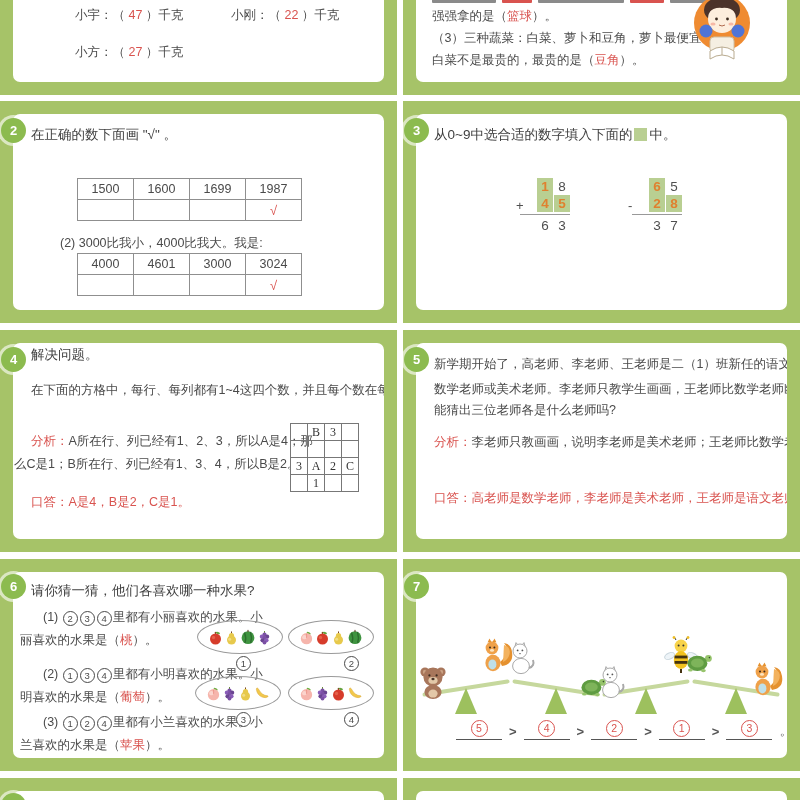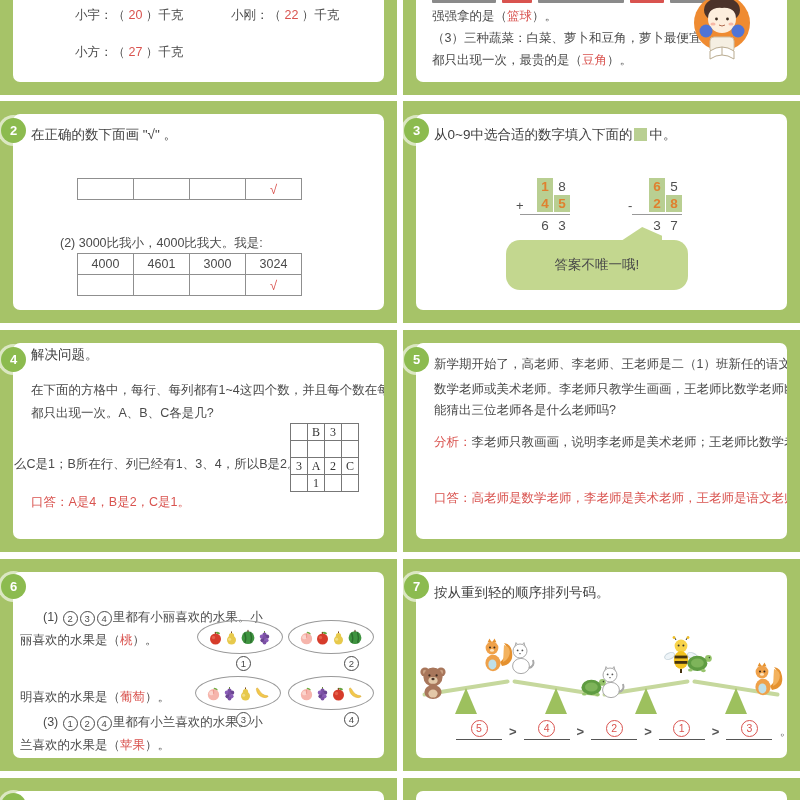--- a/index.html
+++ b/index.html
@@ -49,38 +49,38 @@
 .clipbar{height:4px;border-radius:1px}
 .boy{position:absolute;line-height:0}
 </style>
 </head>
 <body>
 
 <div class="page">
 
   <section class="slide" style="left:0;top:-130px;height:225px">
     <div class="inner">
-      <div class="ln" style="left:62px;top:125px"><span>小宇：（ </span><span class="red">20</span><span> ）千克</span></div>
+      <div class="ln" style="left:62px;top:125px"><span>小宇：（ </span><span class="red">47</span><span> ）千克</span></div>
       <div class="ln" style="left:218px;top:125px"><span>小刚：（ </span><span class="red">22</span><span> ）千克</span></div>
       <div class="ln" style="left:62px;top:162px"><span>小方：（ </span><span class="red">27</span><span> ）千克</span></div>
     </div>
   </section>
 
   <section class="slide" style="left:403px;top:-130px;height:225px">
     <div class="inner">
       <div class="clipstrip" style="left:16px;top:116px">
         <span class="clipbar" style="width:64px;background:#8a8a8a"></span>
         <span class="clipbar" style="width:30px;background:#d9534f"></span>
         <span class="clipbar" style="width:86px;background:#8a8a8a"></span>
         <span class="clipbar" style="width:34px;background:#d9534f"></span>
         <span class="clipbar" style="width:42px;background:#8a8a8a"></span>
       </div>
       <div class="ln" style="left:16px;top:126px"><span>强强拿的是（</span><span class="red">篮球</span><span>）。</span></div>
       <div class="ln" style="left:16px;top:148px"><span>（3）三种蔬菜：白菜、萝卜和豆角，萝卜最便宜，</span></div>
-      <div class="ln" style="left:16px;top:170px"><span>都只出现一次，最贵的是（</span><span class="red">豆角</span><span>）。</span></div>
+      <div class="ln" style="left:16px;top:170px"><span>白菜不是最贵的，最贵的是（</span><span class="red">豆角</span><span>）。</span></div>
       <div class="boy" style="left:268px;top:110px">
         <svg width="76" height="86" viewBox="0 0 76 86">
           <circle cx="38" cy="30" r="28" fill="#ef8b31"></circle>
           <ellipse cx="38" cy="17" rx="18" ry="13" fill="#4c332a"></ellipse>
           <circle cx="38" cy="26" r="14" fill="#fdeedd"></circle>
           <path d="M24 20 Q30 14 38 15 Q46 14 52 20 L52 16 Q46 8 38 8 Q30 8 24 16 Z" fill="#4c332a"></path>
           <circle cx="32.5" cy="26" r="1.4" fill="#3a2a1e"></circle>
           <circle cx="43.5" cy="26" r="1.4" fill="#3a2a1e"></circle>
           <ellipse cx="29" cy="31" rx="2.6" ry="1.6" fill="#f6b8a6"></ellipse>
           <ellipse cx="47" cy="31" rx="2.6" ry="1.6" fill="#f6b8a6"></ellipse>
@@ -96,20 +96,26 @@
   </section>
 
   <section class="slide" style="left:0;top:101px;height:222px">
     <div class="badge" style="top:17px">2</div>
     <div class="inner">
       <div class="ln title" style="left:18px;top:13px"><span>在正确的数下面画 "√" 。</span></div>
       <div style="position:absolute;left:64px;top:64px">
           <table class="vt" style="position: static;">
             <tbody>
               <tr>
+                <td>1500</td>
+                <td>1600</td>
+                <td>1699</td>
+                <td>1987</td>
+              </tr>
+              <tr>
                 <td>&nbsp;</td>
                 <td>&nbsp;</td>
                 <td>&nbsp;</td>
                 <td class="mark">√</td>
               </tr>
             </tbody>
           </table>
         </div>
       <div class="ln" style="left:47px;top:122px"><span>(2) 3000比我小，4000比我大。我是:</span></div>
       <div style="position:absolute;left:64px;top:139px">
@@ -162,33 +168,29 @@
           <div class="mrow">
             <span class="mdig box">2</span>
             <span class="mdig box">8</span>
           </div>
           <div class="mline"></div>
           <div class="mrow">
             <span class="mdig">3</span>
             <span class="mdig">7</span>
           </div>
         </div>
-      <div class="bubble" style="left:90px;top:126px;width:182px;height:50px">
-        <div class="bubble-tail"></div>
-        <span>答案不唯一哦!</span>
-      </div>
     </div>
   </section>
 
   <section class="slide" style="left:0;top:330px;height:222px">
     <div class="badge" style="top:17px">4</div>
     <div class="inner">
       <div class="ln title" style="left:18px;top:4px"><span>解决问题。</span></div>
       <div class="ln" style="left:18px;top:40px"><span>在下面的方格中，每行、每列都有1~4这四个数，并且每个数在每行、每列</span></div>
-      <div class="ln" style="left:18px;top:63px"><span>都只出现一次。A、B、C各是几?</span></div>
+      <div class="ln" style="left:18px;top:91px"><span class="red">分析：</span><span>A所在行、列已经有1、2、3，所以A是4；那</span></div>
       <div class="ln" style="left:1px;top:114px"><span>么C是1；B所在行、列已经有1、3、4，所以B是2。</span></div>
       <div style="position:absolute;left:277px;top:80px">
           <table class="pz" style="position: static;">
             <tbody>
               <tr>
                 <td>&nbsp;</td>
                 <td>B</td>
                 <td>3</td>
                 <td>&nbsp;</td>
               </tr>
@@ -224,20 +226,21 @@
       <div class="ln" style="left:18px;top:39px"><span>数学老师或美术老师。李老师只教学生画画，王老师比数学老师幽默。你</span></div>
       <div class="ln" style="left:18px;top:60px"><span>能猜出三位老师各是什么老师吗?</span></div>
       <div class="ln" style="left:18px;top:92px"><span class="red">分析：</span><span>李老师只教画画，说明李老师是美术老师；王老师比数学老师幽默，</span></div>
       <div class="ln" style="left:18px;top:148px"><span class="red">口答：</span><span class="red">高老师是数学老师，李老师是美术老师，王老师是语文老师。</span></div>
     </div>
   </section>
 
   <section class="slide" style="left:0;top:559px;height:212px">
     <div class="badge" style="top:15px">6</div>
     <div class="inner">
+      <div class="ln title" style="left:18px;top:11px"><span>请你猜一猜，他们各喜欢哪一种水果?</span></div>
       <div class="ln" style="left:30px;top:38px"><span>(1) </span><span class="circ">2</span><span class="circ">3</span><span class="circ">4</span><span>里都有小丽喜欢的水果。小</span></div>
       <div class="ln" style="left:7px;top:61px"><span>丽喜欢的水果是（</span><span class="red">桃</span><span>）。</span></div>
       <div class="oval" style="left:184px;top:48px">
           <span style="line-height: 0;"><svg width="15" height="15" viewBox="0 0 18 18">
               <rect x="8.3" y="2" width="1.4" height="4" rx="0.7" fill="#7a4a21"></rect>
               <ellipse cx="11.8" cy="3.6" rx="2.6" ry="1.4" fill="#64a23c" transform="rotate(18 11.8 3.6)"></ellipse>
               <circle cx="9" cy="10.8" r="6.6" fill="#d63c2b"></circle>
               <circle cx="6.6" cy="9" r="2" fill="#e96a54" opacity="0.8"></circle>
             </svg></span>
           <span style="line-height: 0;"><svg width="15" height="15" viewBox="0 0 18 18">
@@ -284,20 +287,21 @@
             </svg></span>
           <span style="line-height: 0;"><svg width="16" height="16" viewBox="0 0 18 18">
               <circle cx="9" cy="9.8" r="7.2" fill="#3f9440"></circle>
               <path d="M5 4 Q7.5 9.8 5.6 15.6" stroke="#2c6e2d" stroke-width="1.6" fill="none"></path>
               <path d="M11.8 3.4 Q13.8 9.8 12 15.8" stroke="#2c6e2d" stroke-width="1.6" fill="none"></path>
               <rect x="8.4" y="1" width="1.2" height="2.4" fill="#5b4024"></rect>
             </svg></span>
         </div>
       <span class="circ oval-label" style="left:222px;top:84px">1</span>
       <span class="circ oval-label" style="left:330px;top:84px">2</span>
+      <div class="ln" style="left:30px;top:95px"><span>(2) </span><span class="circ">1</span><span class="circ">3</span><span class="circ">4</span><span>里都有小明喜欢的水果。小</span></div>
       <div class="ln" style="left:7px;top:118px"><span>明喜欢的水果是（</span><span class="red">葡萄</span><span>）。</span></div>
       <div class="oval" style="left:182px;top:104px">
           <span style="line-height: 0;"><svg width="15" height="15" viewBox="0 0 18 18">
               <ellipse cx="11.6" cy="3.8" rx="2.6" ry="1.3" fill="#6fae44" transform="rotate(24 11.6 3.8)"></ellipse>
               <circle cx="9" cy="10.4" r="6.8" fill="#f6b5ac"></circle>
               <circle cx="6.4" cy="8.6" r="2.6" fill="#fbd4cd"></circle>
               <path d="M9 4.6 Q9.4 7 9 9.4" stroke="#e98f84" stroke-width="1" fill="none"></path>
             </svg></span>
           <span style="line-height: 0;"><svg width="15" height="15" viewBox="0 0 18 18">
               <rect x="8.4" y="1.2" width="1.2" height="3" fill="#6b8f3c"></rect>
@@ -349,21 +353,20 @@
       <span class="circ oval-label" style="left:222px;top:140px">3</span>
       <span class="circ oval-label" style="left:330px;top:140px">4</span>
       <div class="ln" style="left:30px;top:143px"><span>(3) </span><span class="circ">1</span><span class="circ">2</span><span class="circ">4</span><span>里都有小兰喜欢的水果。小</span></div>
       <div class="ln" style="left:7px;top:166px"><span>兰喜欢的水果是（</span><span class="red">苹果</span><span>）。</span></div>
     </div>
   </section>
 
   <section class="slide" style="left:403px;top:559px;height:212px">
     <div class="badge" style="top:15px">7</div>
     <div class="inner">
-      <div class="ln title" style="left:18px;top:13px"><span>按从重到轻的顺序排列号码。</span></div>
       <div class="seesaw-row" style="left:6px;top:30px">
           <div class="seesaw">
             <div class="plank" style="transform: rotate(-9deg);"></div>
             <div class="fulcrum"></div>
             <span class="animal" style="left: -8px; bottom: 14px;"><svg width="38" height="38" viewBox="0 0 38 38">
                 <circle cx="11" cy="10" r="4.6" fill="#a8765b"></circle>
                 <circle cx="27" cy="10" r="4.6" fill="#a8765b"></circle>
                 <circle cx="11" cy="10" r="2.2" fill="#caa183"></circle>
                 <circle cx="27" cy="10" r="2.2" fill="#caa183"></circle>
                 <circle cx="19" cy="15" r="9.6" fill="#a8765b"></circle>

